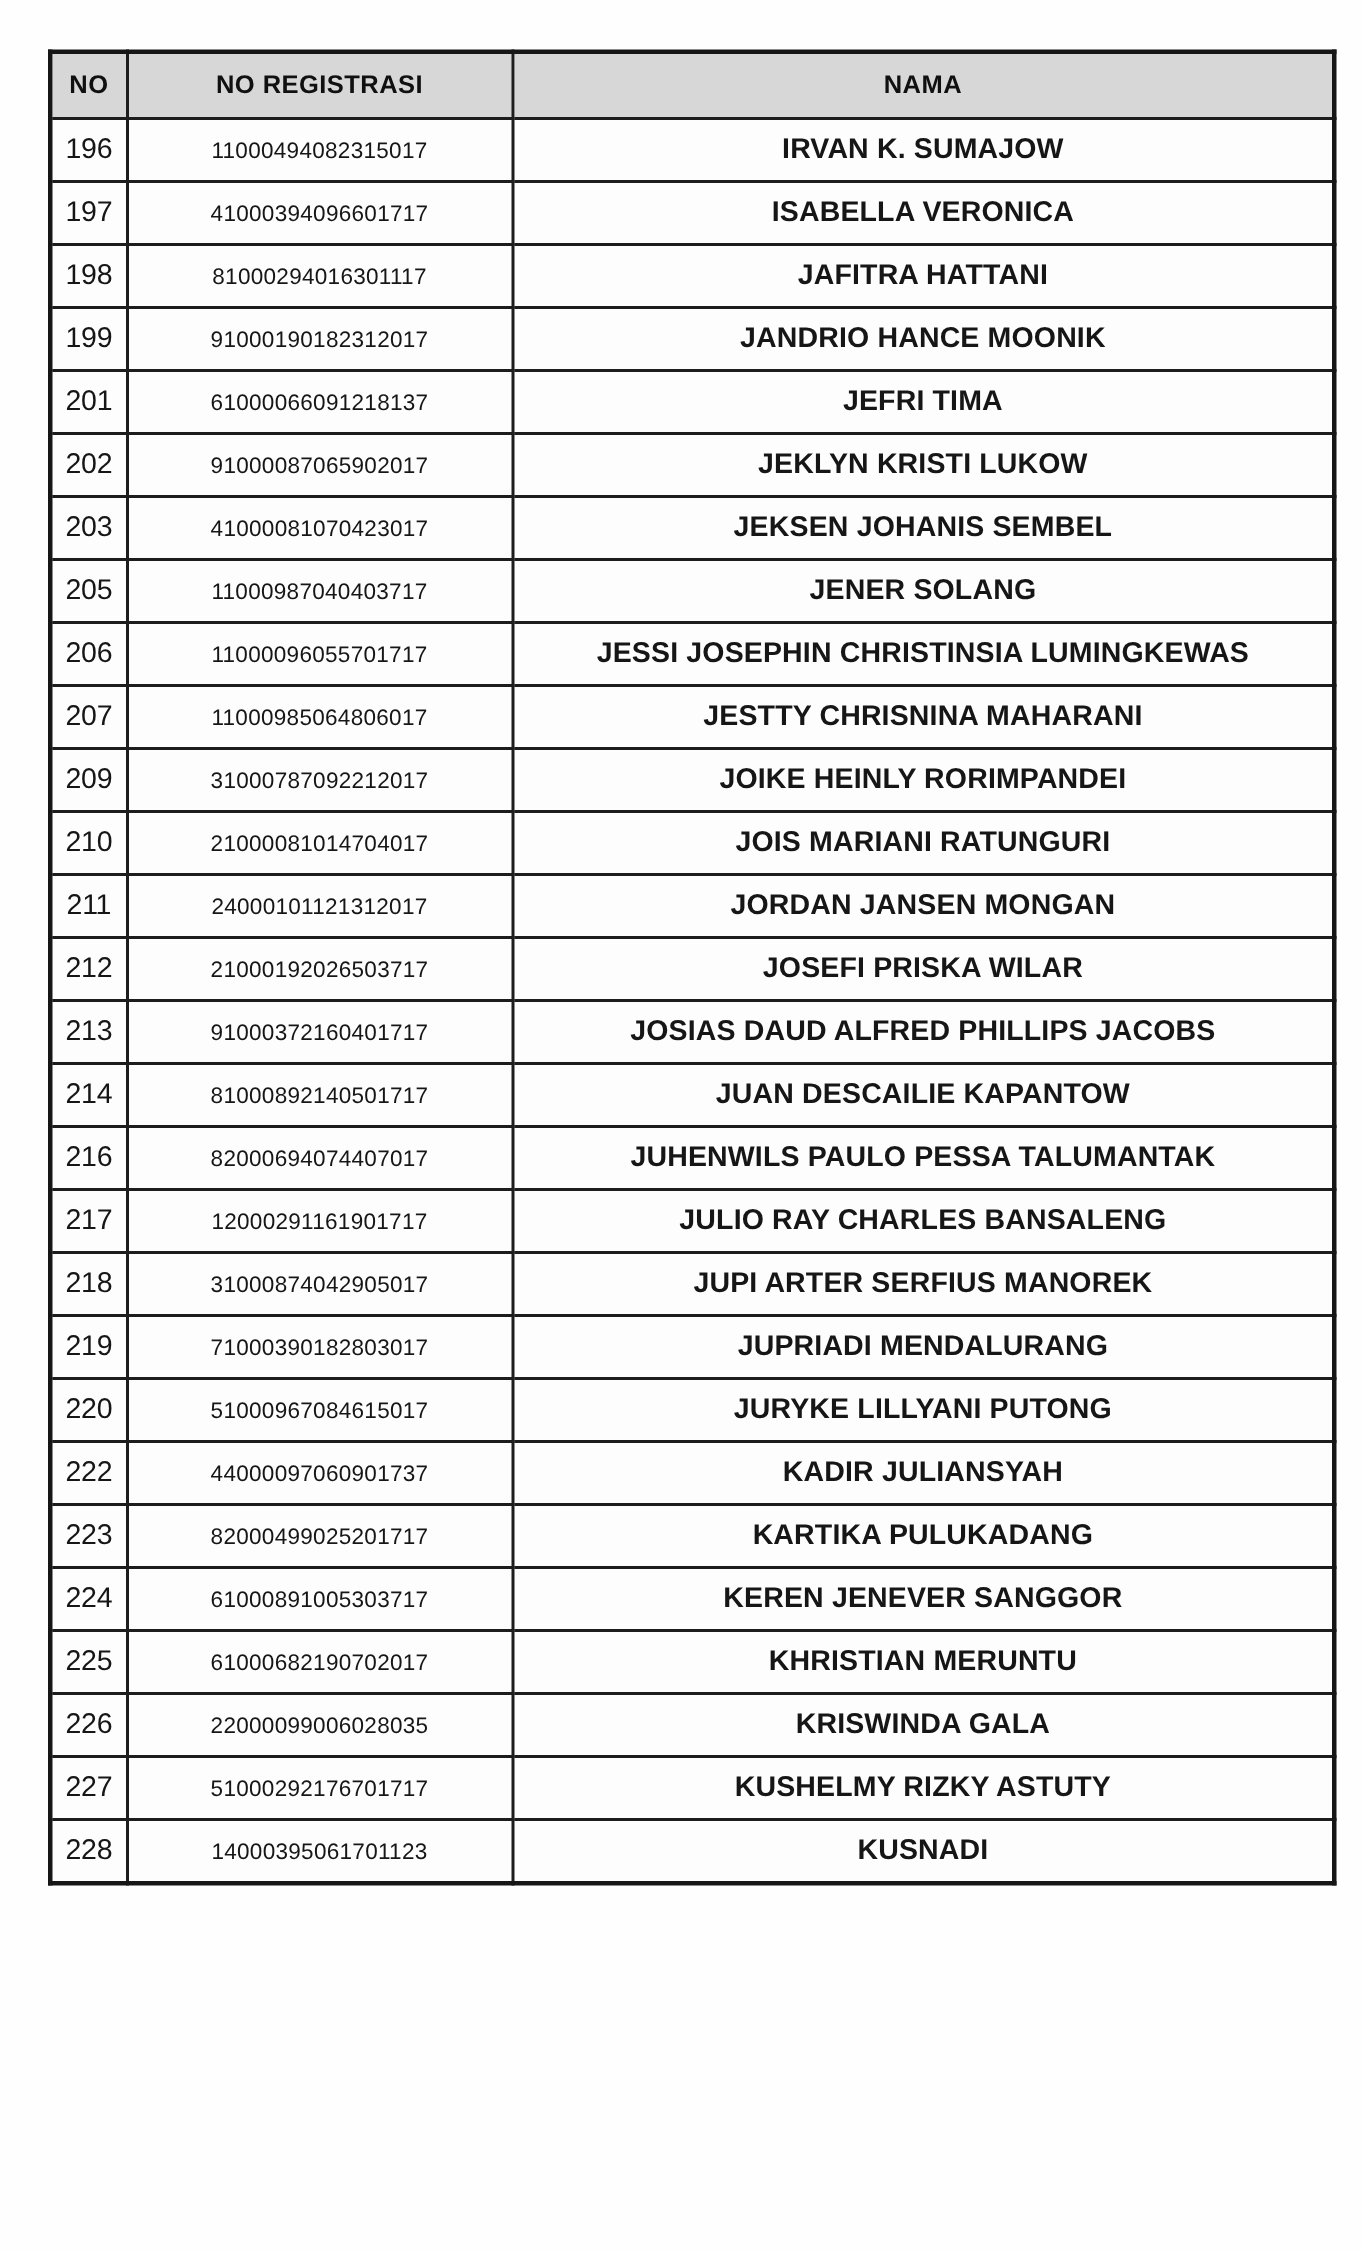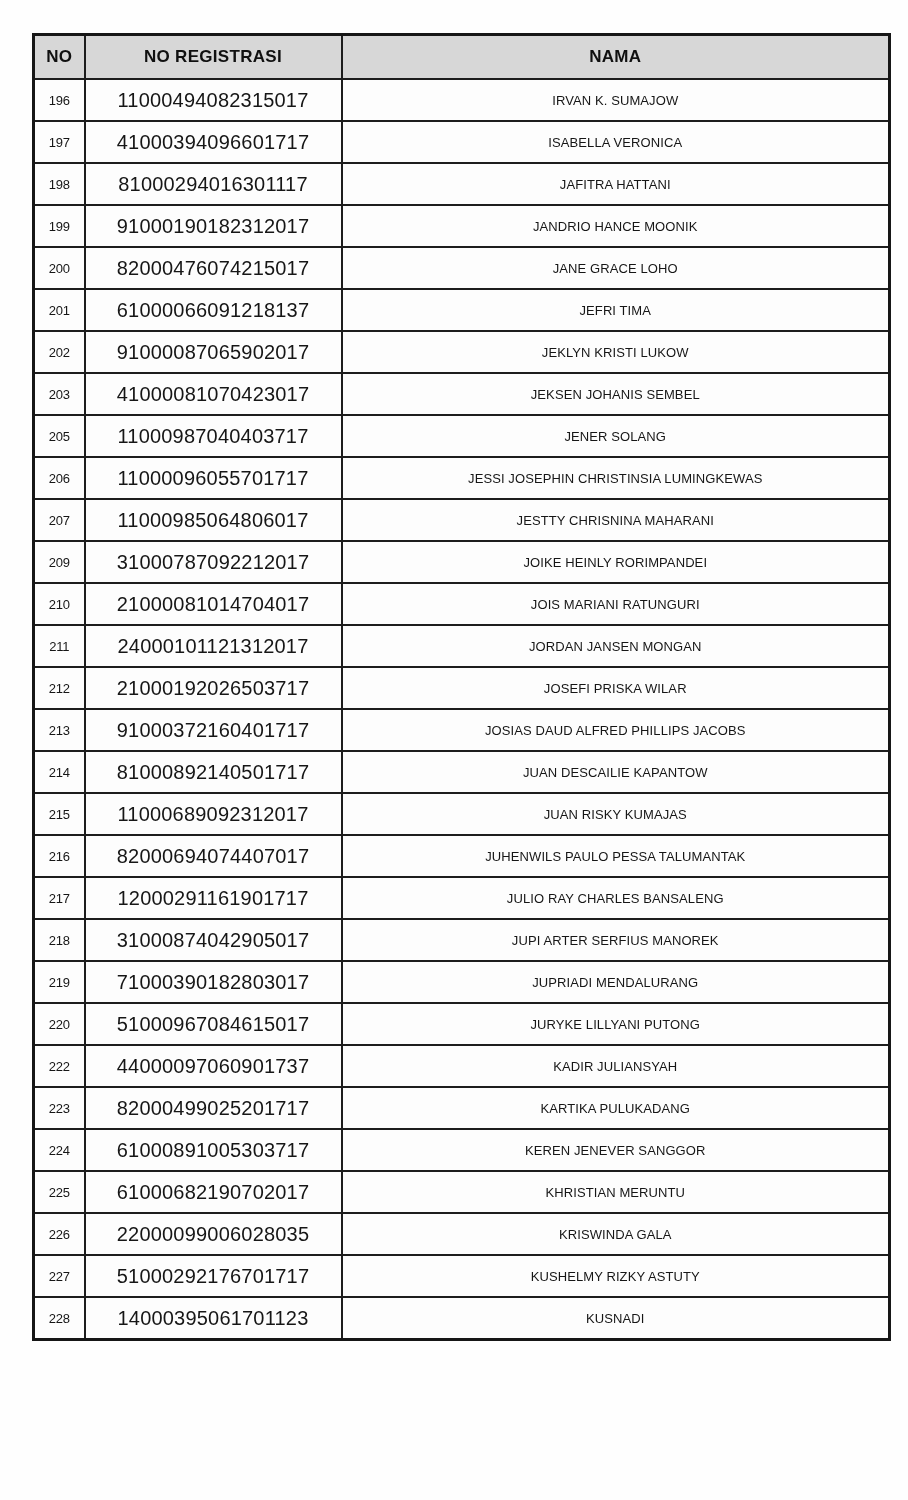--- a/index.html
+++ b/index.html
@@ -44,31 +44,32 @@
     font-size: 17px;
     font-weight: bold;
     letter-spacing: 0.3px;
     color: #101010;
   }
   table.roster td {
     height: 40px;
     background: #fdfdfd;
   }
   td.cell-no {
-    font-size: 13px;
+    font-size: 19px;
     letter-spacing: -0.2px;
   }
   td.cell-reg {
-    font-size: 20px;
+    font-size: 15px;
     letter-spacing: 0.2px;
     margin-left: 24px;
   }
   td.cell-nama {
-    font-size: 13px;
+    font-size: 19px;
     letter-spacing: 0.1px;
+    font-weight: bold;
   }
 </style>
 </head>
 <body>
 
 <div class="page">
   <table class="roster">
     <colgroup>
       <col style="width:51px">
       <col style="width:257px">
@@ -96,25 +97,20 @@
     <td class="cell-no">198</td>
     <td class="cell-reg">81000294016301117</td>
     <td class="cell-nama">JAFITRA HATTANI</td>
   </tr>
         <tr class="data-row">
     <td class="cell-no">199</td>
     <td class="cell-reg">91000190182312017</td>
     <td class="cell-nama">JANDRIO HANCE MOONIK</td>
   </tr>
         <tr class="data-row">
-    <td class="cell-no">200</td>
-    <td class="cell-reg">82000476074215017</td>
-    <td class="cell-nama">JANE GRACE LOHO</td>
-  </tr>
-        <tr class="data-row">
     <td class="cell-no">201</td>
     <td class="cell-reg">61000066091218137</td>
     <td class="cell-nama">JEFRI TIMA</td>
   </tr>
         <tr class="data-row">
     <td class="cell-no">202</td>
     <td class="cell-reg">91000087065902017</td>
     <td class="cell-nama">JEKLYN KRISTI LUKOW</td>
   </tr>
         <tr class="data-row">
@@ -159,25 +155,20 @@
   </tr>
         <tr class="data-row">
     <td class="cell-no">213</td>
     <td class="cell-reg">91000372160401717</td>
     <td class="cell-nama">JOSIAS DAUD ALFRED PHILLIPS JACOBS</td>
   </tr>
         <tr class="data-row">
     <td class="cell-no">214</td>
     <td class="cell-reg">81000892140501717</td>
     <td class="cell-nama">JUAN DESCAILIE KAPANTOW</td>
-  </tr>
-        <tr class="data-row">
-    <td class="cell-no">215</td>
-    <td class="cell-reg">11000689092312017</td>
-    <td class="cell-nama">JUAN RISKY KUMAJAS</td>
   </tr>
         <tr class="data-row">
     <td class="cell-no">216</td>
     <td class="cell-reg">82000694074407017</td>
     <td class="cell-nama">JUHENWILS PAULO PESSA TALUMANTAK</td>
   </tr>
         <tr class="data-row">
     <td class="cell-no">217</td>
     <td class="cell-reg">12000291161901717</td>
     <td class="cell-nama">JULIO RAY CHARLES BANSALENG</td>

